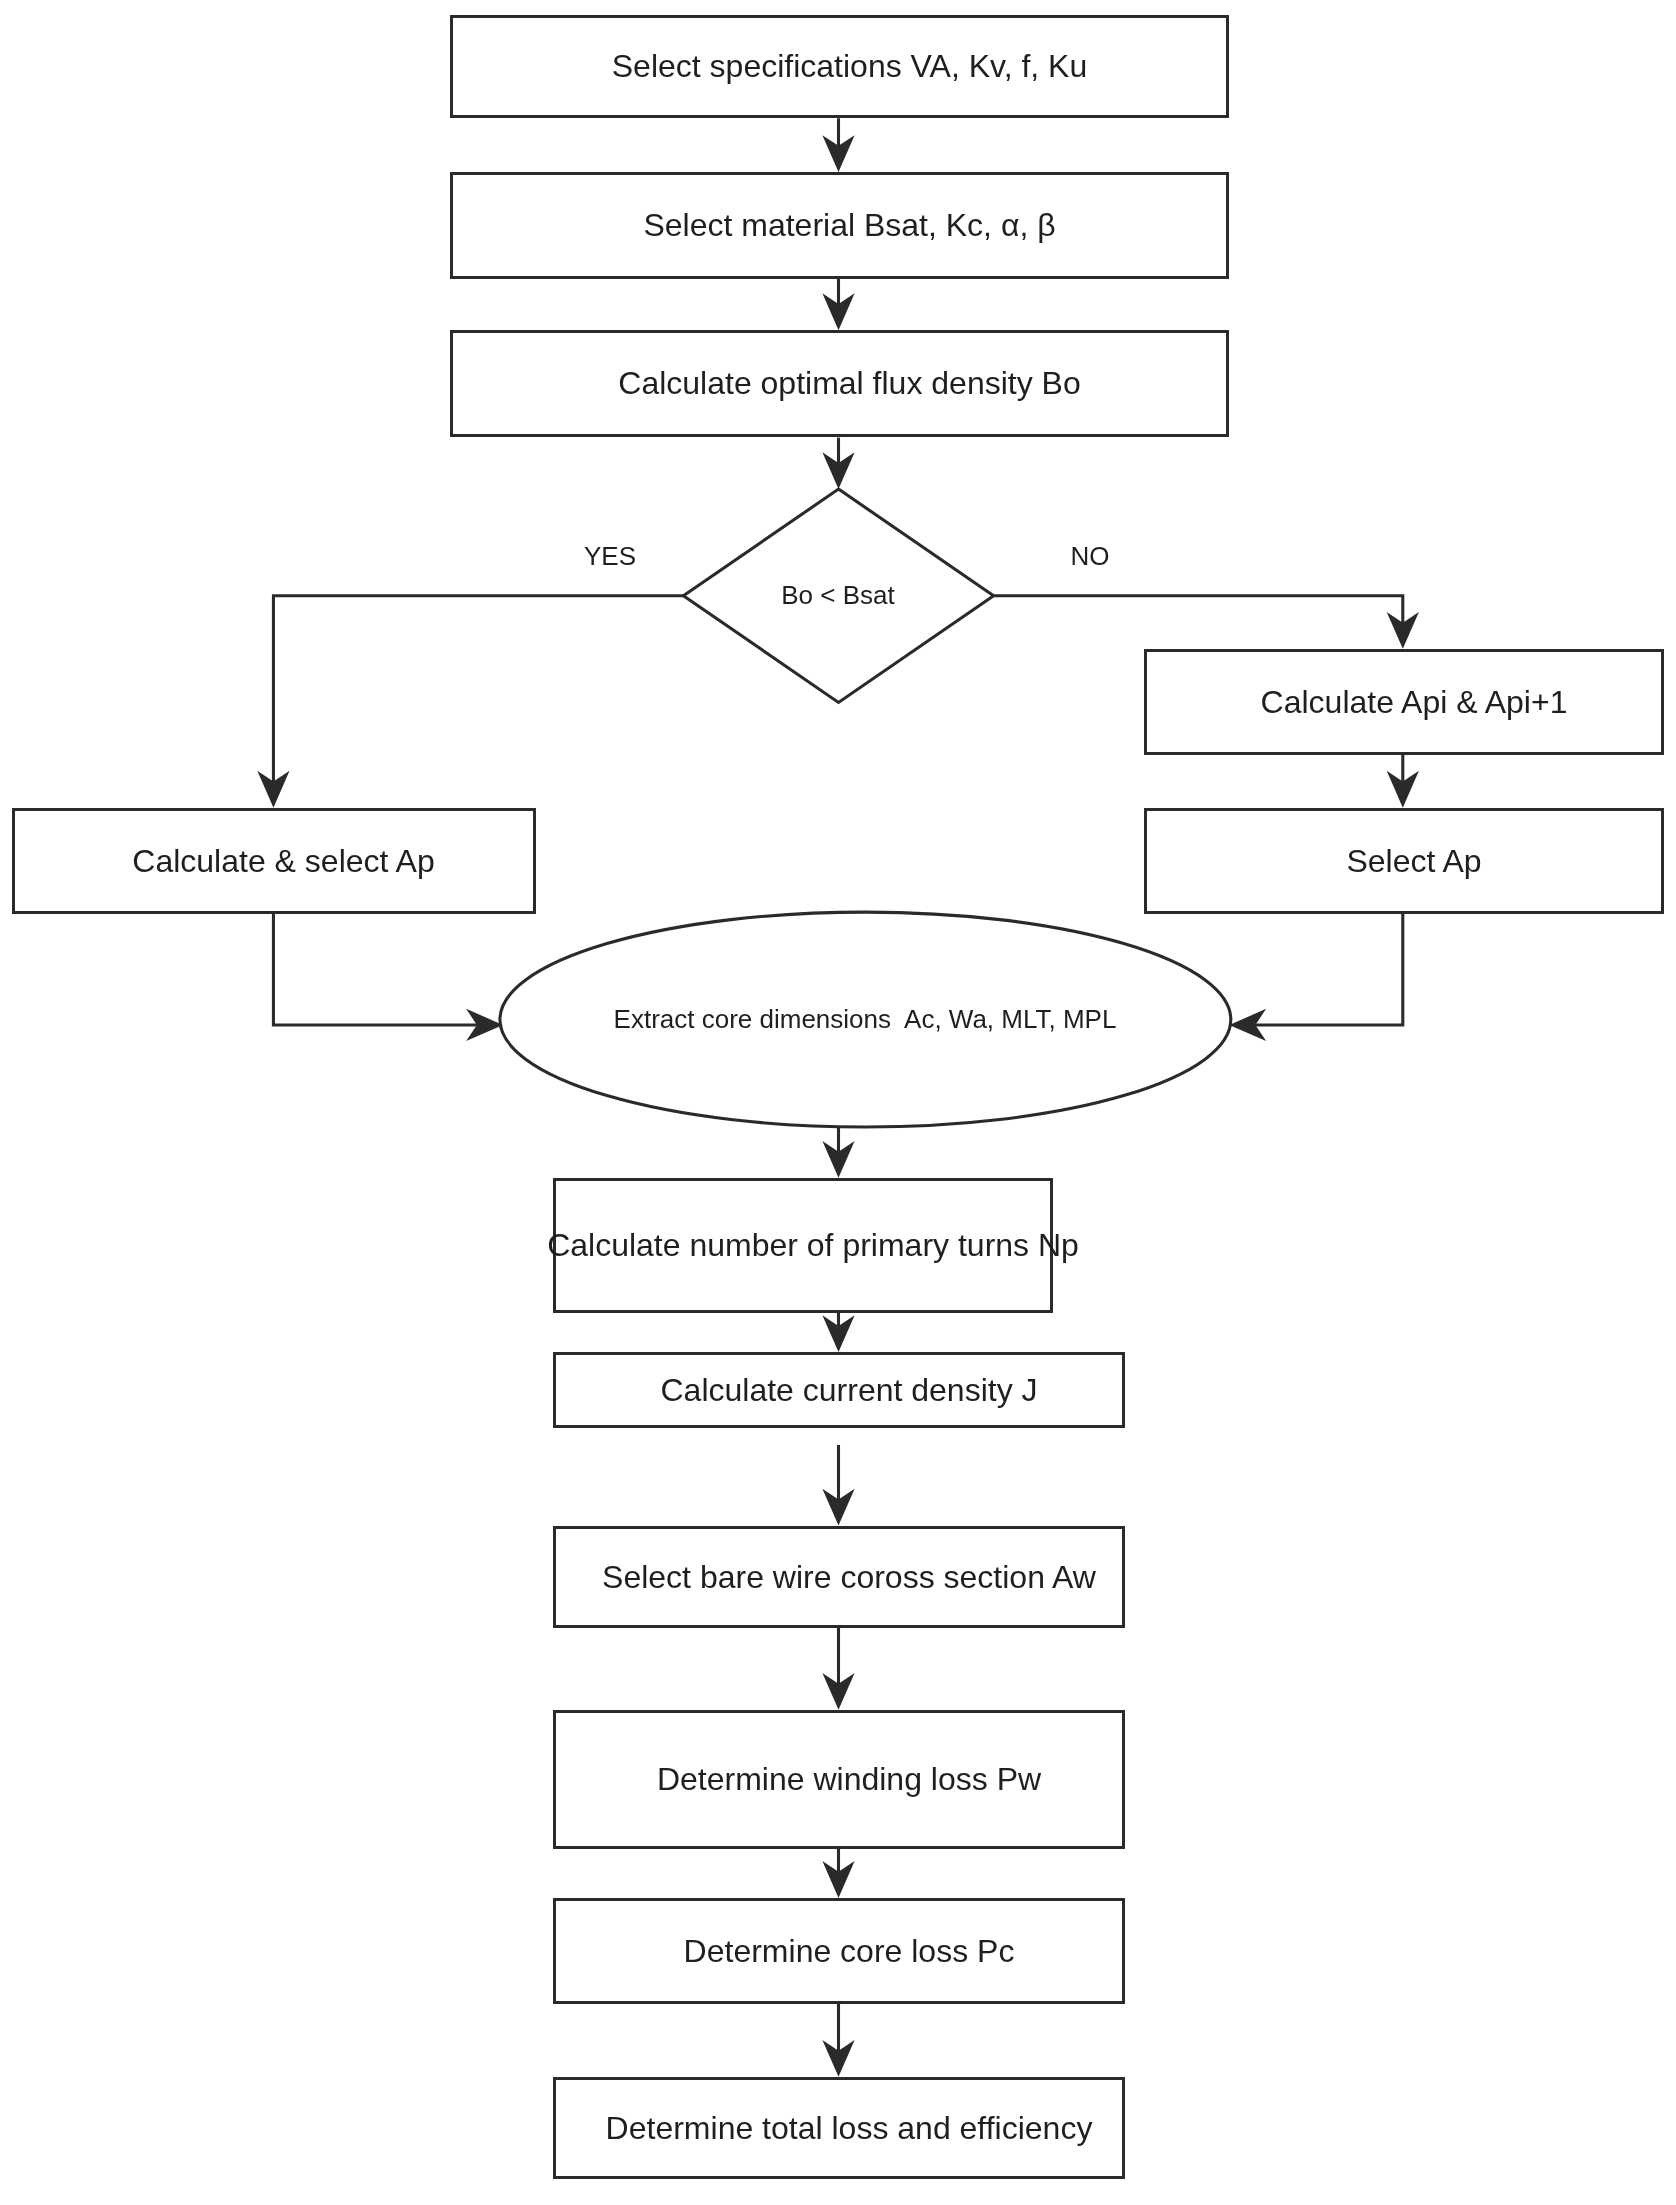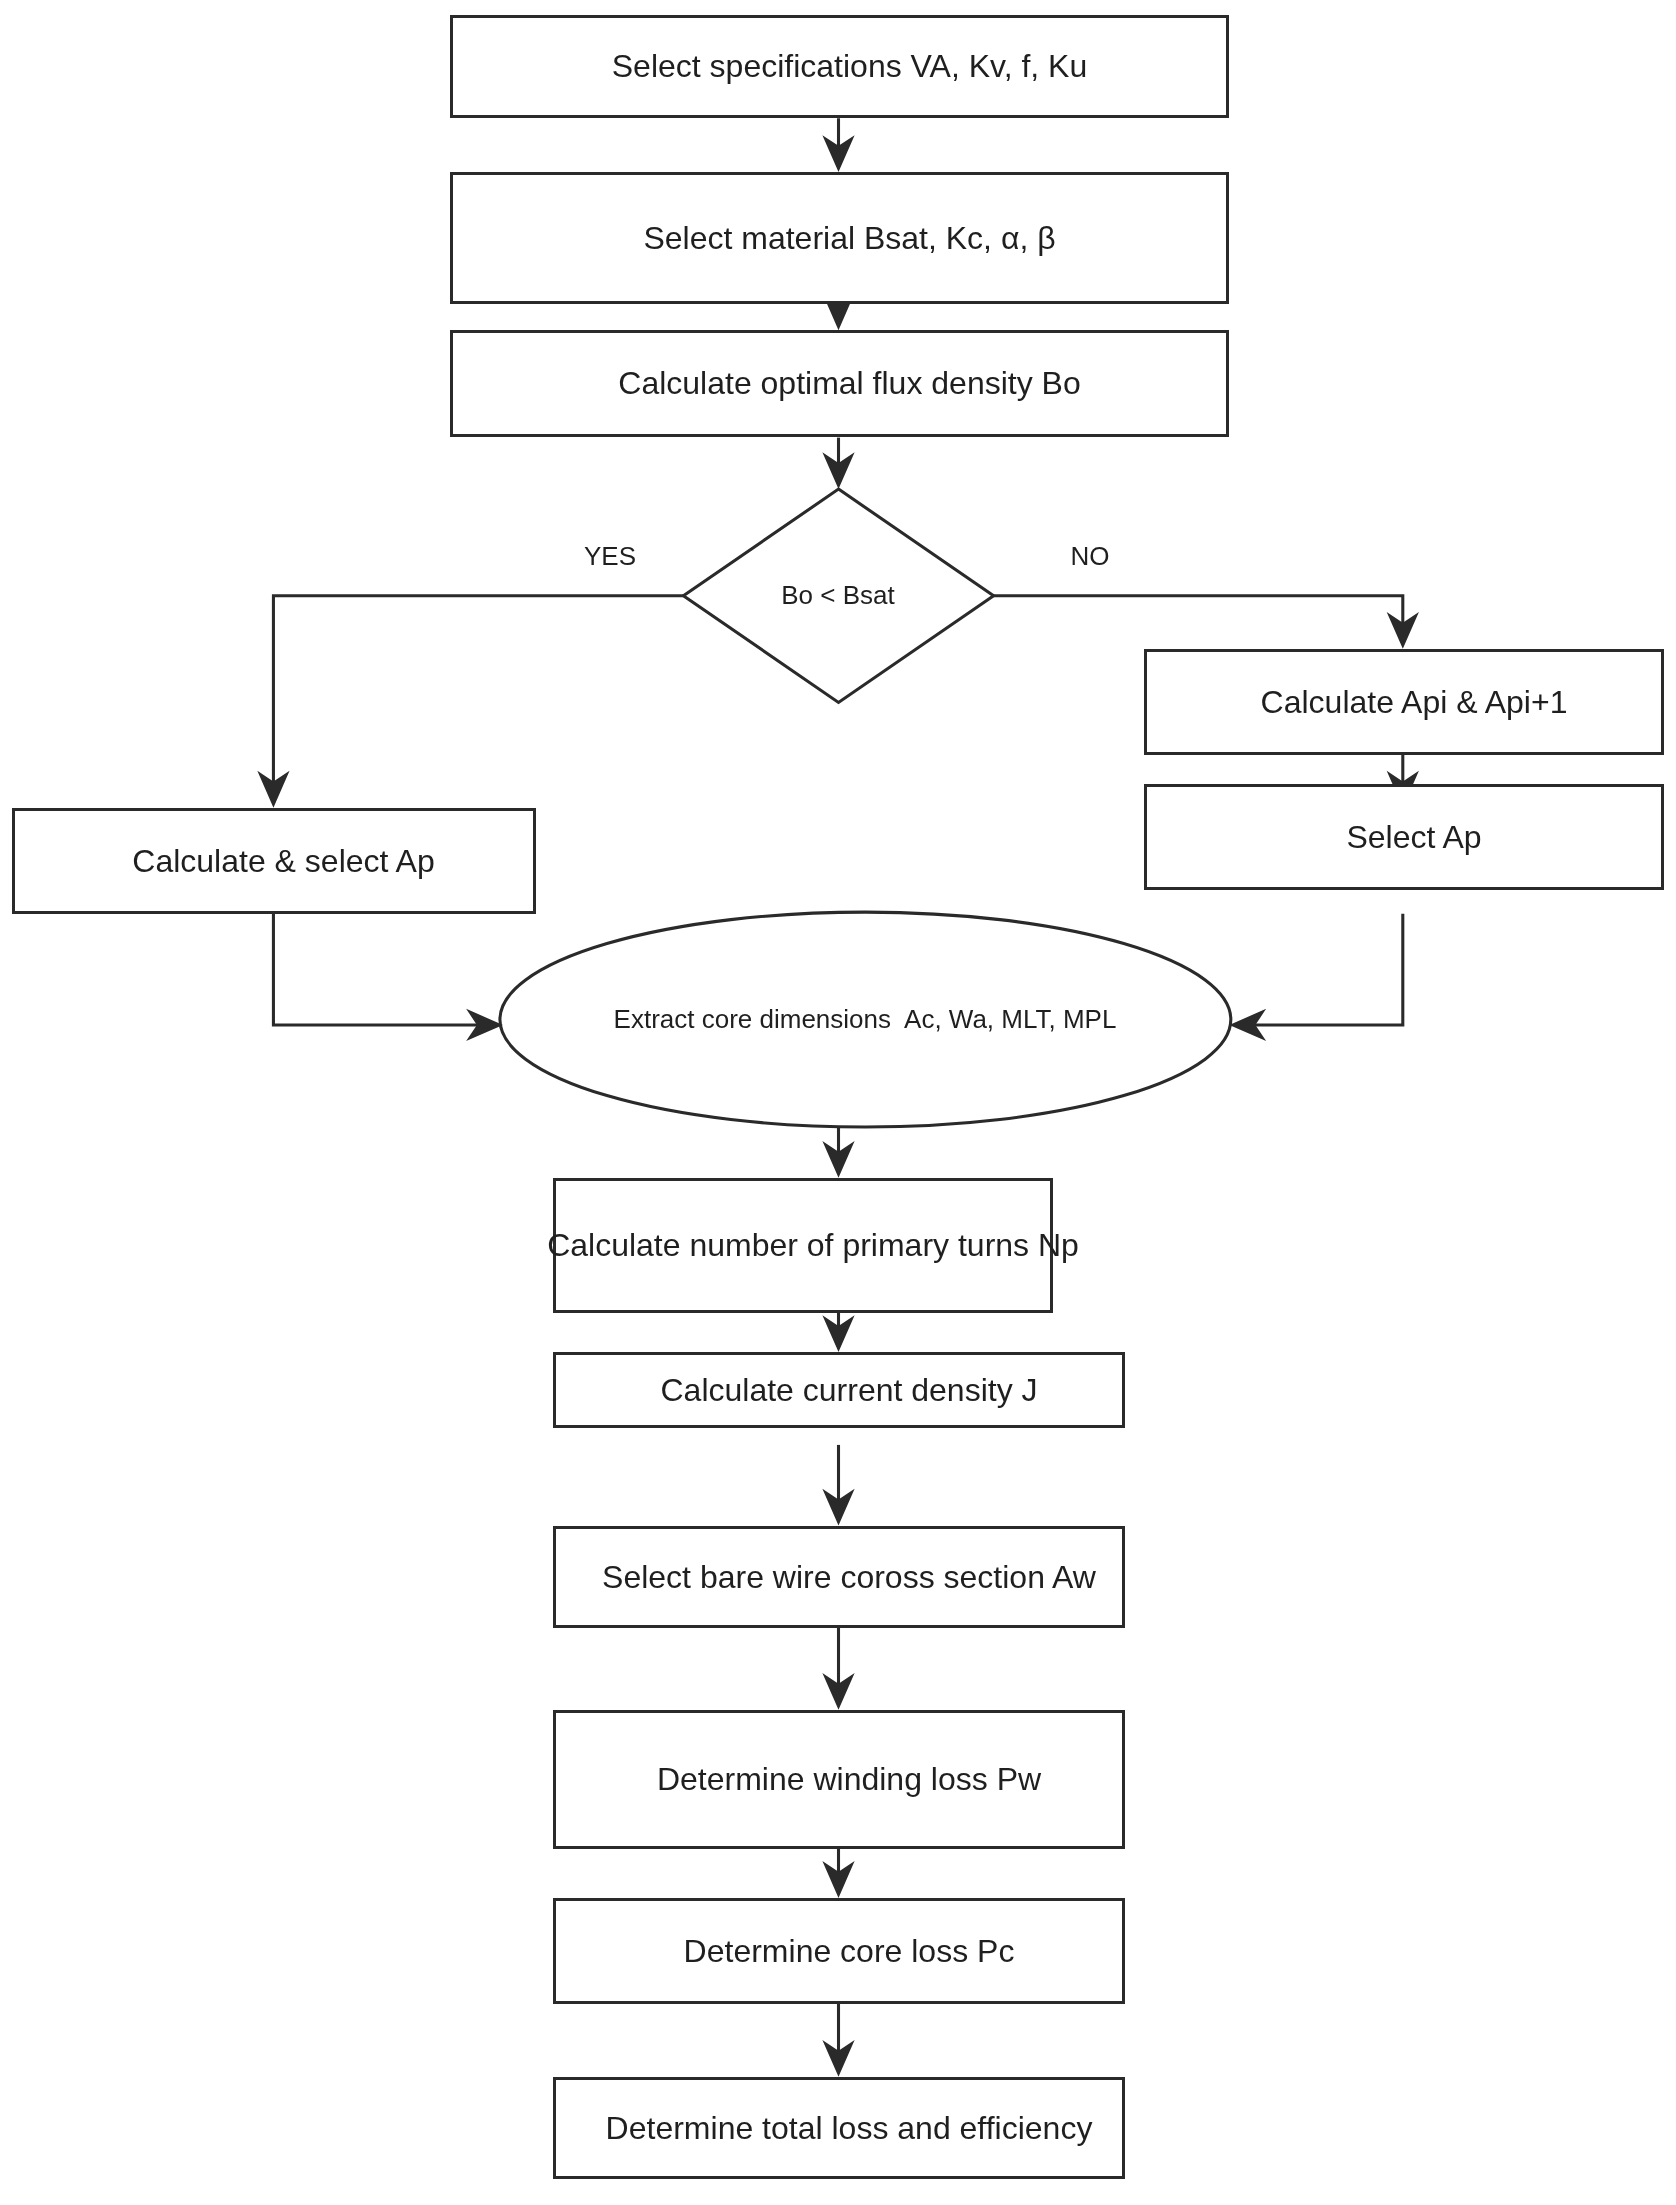--- a/index.html
+++ b/index.html
@@ -92,37 +92,37 @@
       <polygon points="1092,2227 1071,2179 1092,2193 1113,2179"></polygon>
       <polygon points="1092,2472 1071,2424 1092,2438 1113,2424"></polygon>
       <polygon points="1092,2705 1071,2657 1092,2671 1113,2657"></polygon>
     </g>
   </svg>
 
   <div class="node" style="left:450px; top:15.4px; width:779px; height:103px">
     <span class="lbl">Select specifications VA, Kv, f, Ku</span>
   </div>
 
-  <div class="node" style="left:450px; top:172px; width:779px; height:132px">
+  <div class="node" style="left:450px; top:172px; width:779px; height:107px">
     <span class="lbl">Select material Bsat, Kc, α, β</span>
   </div>
 
   <div class="node" style="left:450px; top:330px; width:779px; height:107px">
     <span class="lbl">Calculate optimal flux density Bo</span>
   </div>
 
   <div class="node" style="left:11.5px; top:808px; width:524px; height:106px">
     <span class="lbl">Calculate &amp; select Ap</span>
   </div>
 
   <div class="node" style="left:1144px; top:649px; width:520px; height:106px">
     <span class="lbl">Calculate Api &amp; Api+1</span>
   </div>
 
-  <div class="node" style="left:1144px; top:784px; width:520px; height:106px">
+  <div class="node" style="left:1144px; top:808px; width:520px; height:106px">
     <span class="lbl">Select Ap</span>
   </div>
 
   <div class="node" style="left:553px; top:1178px; width:500px; height:135px">
     <span class="lbl">Calculate number of primary turns Np</span>
   </div>
 
   <div class="node" style="left:553px; top:1352px; width:572px; height:76px">
     <span class="lbl">Calculate current density J</span>
   </div>

